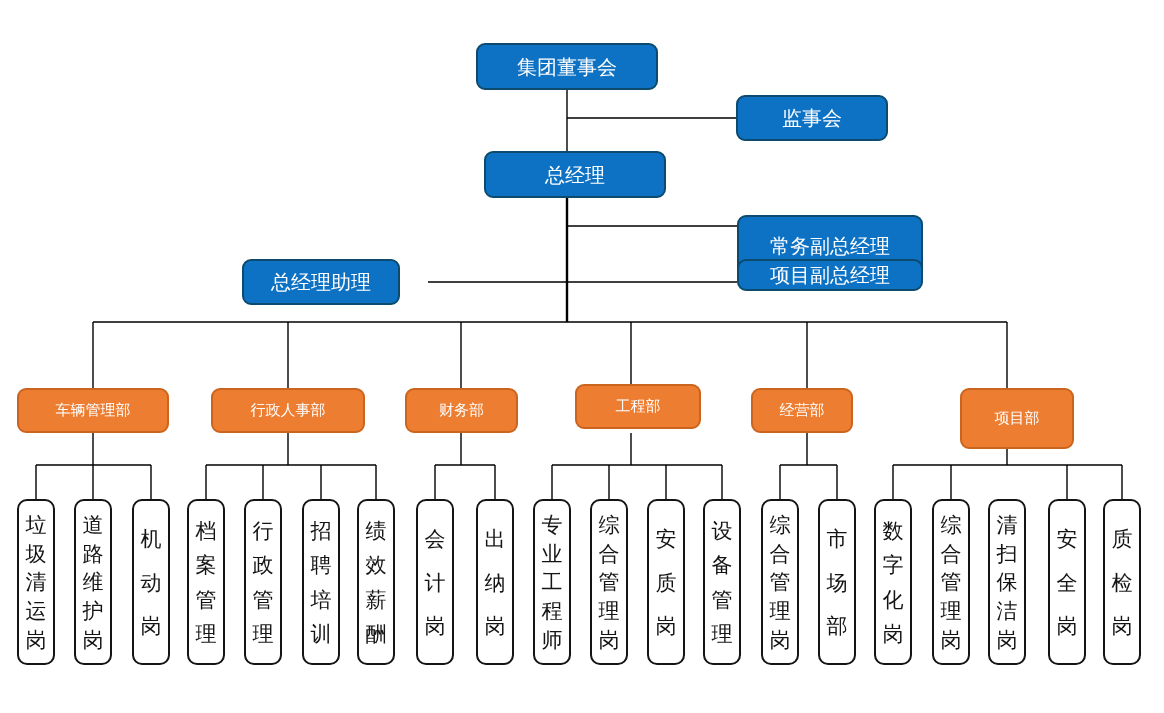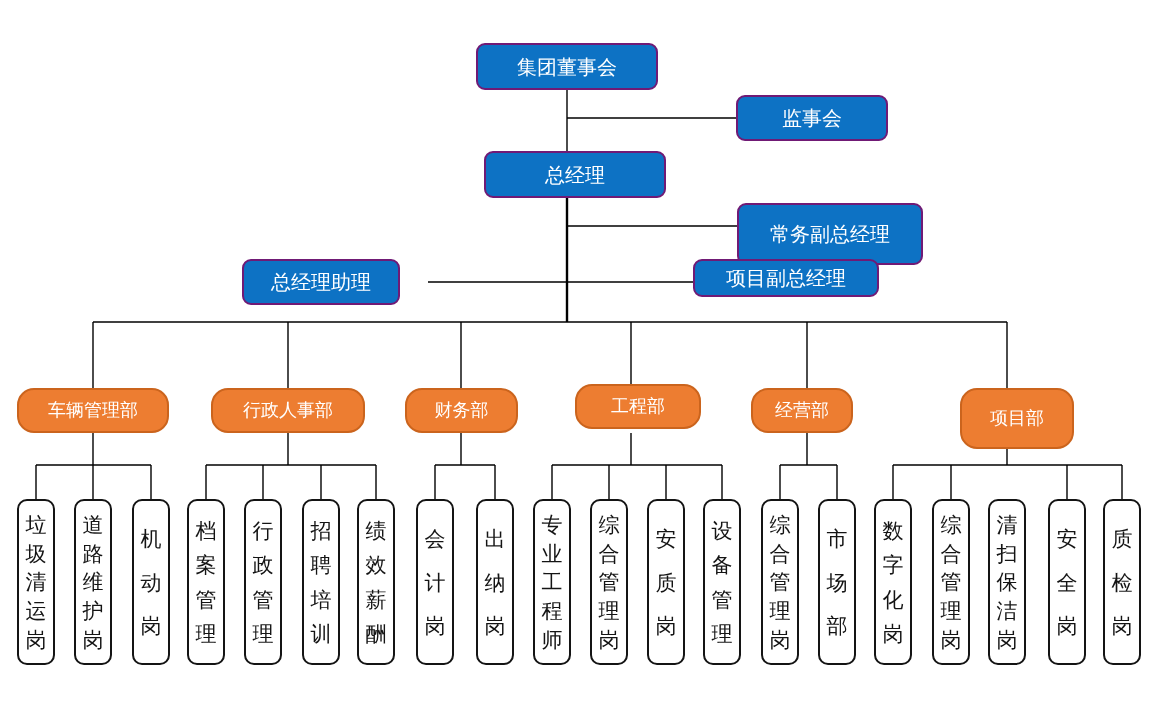--- a/index.html
+++ b/index.html
@@ -7,26 +7,26 @@
     position:relative; width:1164px; height:713px; background:#ffffff;
     font-family:"Liberation Sans", sans-serif; overflow:hidden;
   }
   .lines { position:absolute; left:0; top:0; width:1164px; height:713px; }
   .box {
     position:absolute; box-sizing:border-box;
     display:flex; align-items:center; justify-content:center;
     text-align:center; line-height:1.1; white-space:nowrap;
   }
   .blue {
-    background:#0d72c4; border:2px solid #701a75; border-radius:9px;
+    background:#0d72c4; border:2px solid #0c4a6e; border-radius:9px;
     color:#ffffff; font-size:20px;
   }
   .orange {
-    background:#ed7d31; border:2px solid #cb641d; border-radius:17px;
-    color:#ffffff; font-size:18px;
+    background:#ed7d31; border:2px solid #cb641d; border-radius:9px;
+    color:#ffffff; font-size:15px;
   }
   .vbox {
     background:#ffffff; border:2.5px solid #141414; border-radius:10px;
     color:#141414; font-size:21px;
     display:flex; flex-direction:column; justify-content:space-evenly;
     align-items:center; padding:5px 0; white-space:normal;
   }
   .vbox span { display:block; line-height:1; }
 </style>
 </head>
@@ -91,23 +91,23 @@
       <line x1="893" y1="465" x2="893" y2="499"></line>
       <line x1="951" y1="465" x2="951" y2="499"></line>
       <line x1="1067" y1="465" x2="1067" y2="499"></line>
       <line x1="1122" y1="465" x2="1122" y2="499"></line>
     </g>
   </svg>
 
   <div class="box blue" style="left:476px;top:43px;width:182px;height:47px">集团董事会</div>
   <div class="box blue" style="left:736px;top:95px;width:152px;height:46px">监事会</div>
   <div class="box blue" style="left:484px;top:151px;width:182px;height:47px">总经理</div>
-  <div class="box blue" style="left:737px;top:203px;width:186px;height:62px">常务副总经理</div>
+  <div class="box blue" style="left:737px;top:215px;width:186px;height:62px">常务副总经理</div>
   <div class="box blue" style="left:242px;top:259px;width:158px;height:46px">总经理助理</div>
-  <div class="box blue" style="left:693px;top:259px;width:186px;height:38px">项目副总经理</div>
+  <div class="box blue" style="left:737px;top:259px;width:186px;height:32px">项目副总经理</div>
 
   <div class="box orange" style="left:17px;top:388px;width:152px;height:45px">车辆管理部</div>
   <div class="box orange" style="left:405px;top:388px;width:113px;height:45px">财务部</div>
   <div class="box orange" style="left:211px;top:388px;width:154px;height:45px">行政人事部</div>
   <div class="box orange" style="left:575px;top:384px;width:126px;height:45px">工程部</div>
   <div class="box orange" style="left:751px;top:388px;width:102px;height:45px">经营部</div>
   <div class="box orange" style="left:960px;top:388px;width:114px;height:61px">项目部</div>
 
   <div class="box vbox" style="left:17px;top:499px;width:38px;height:166px">
       <span>垃</span>

